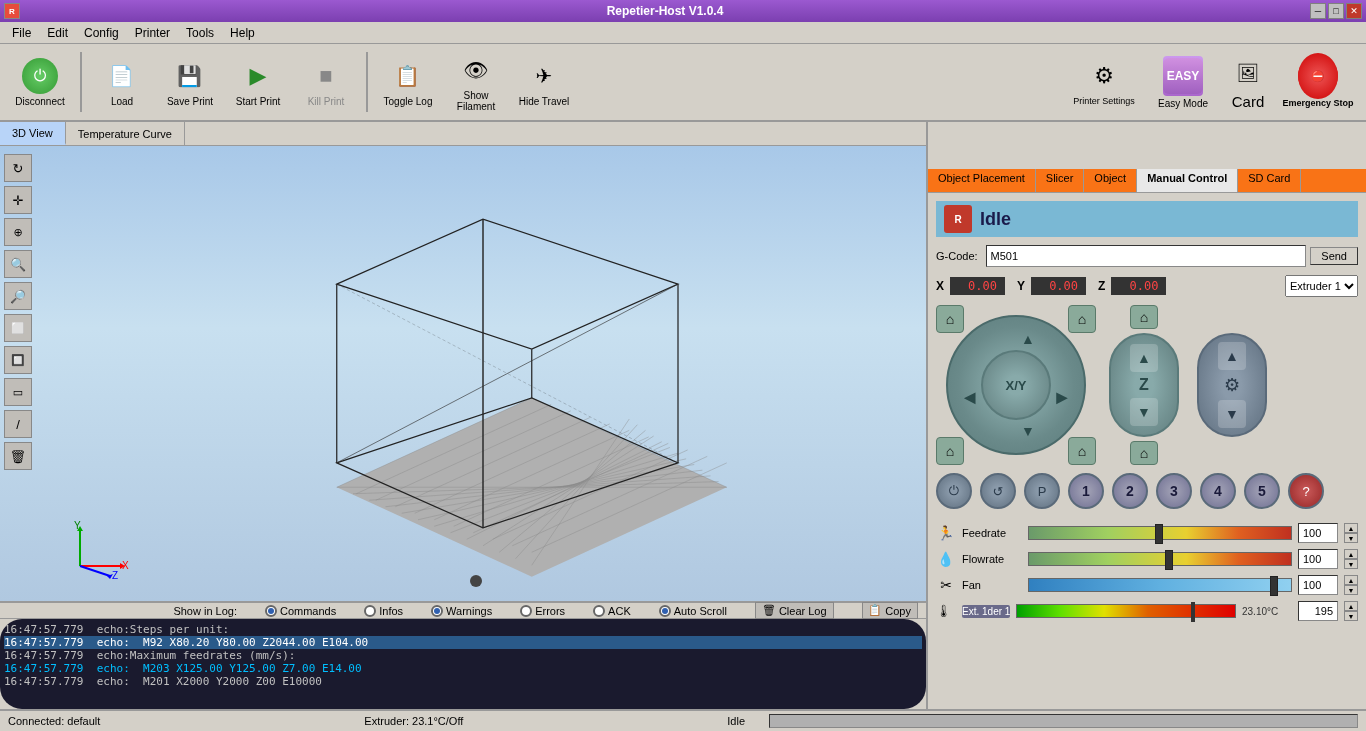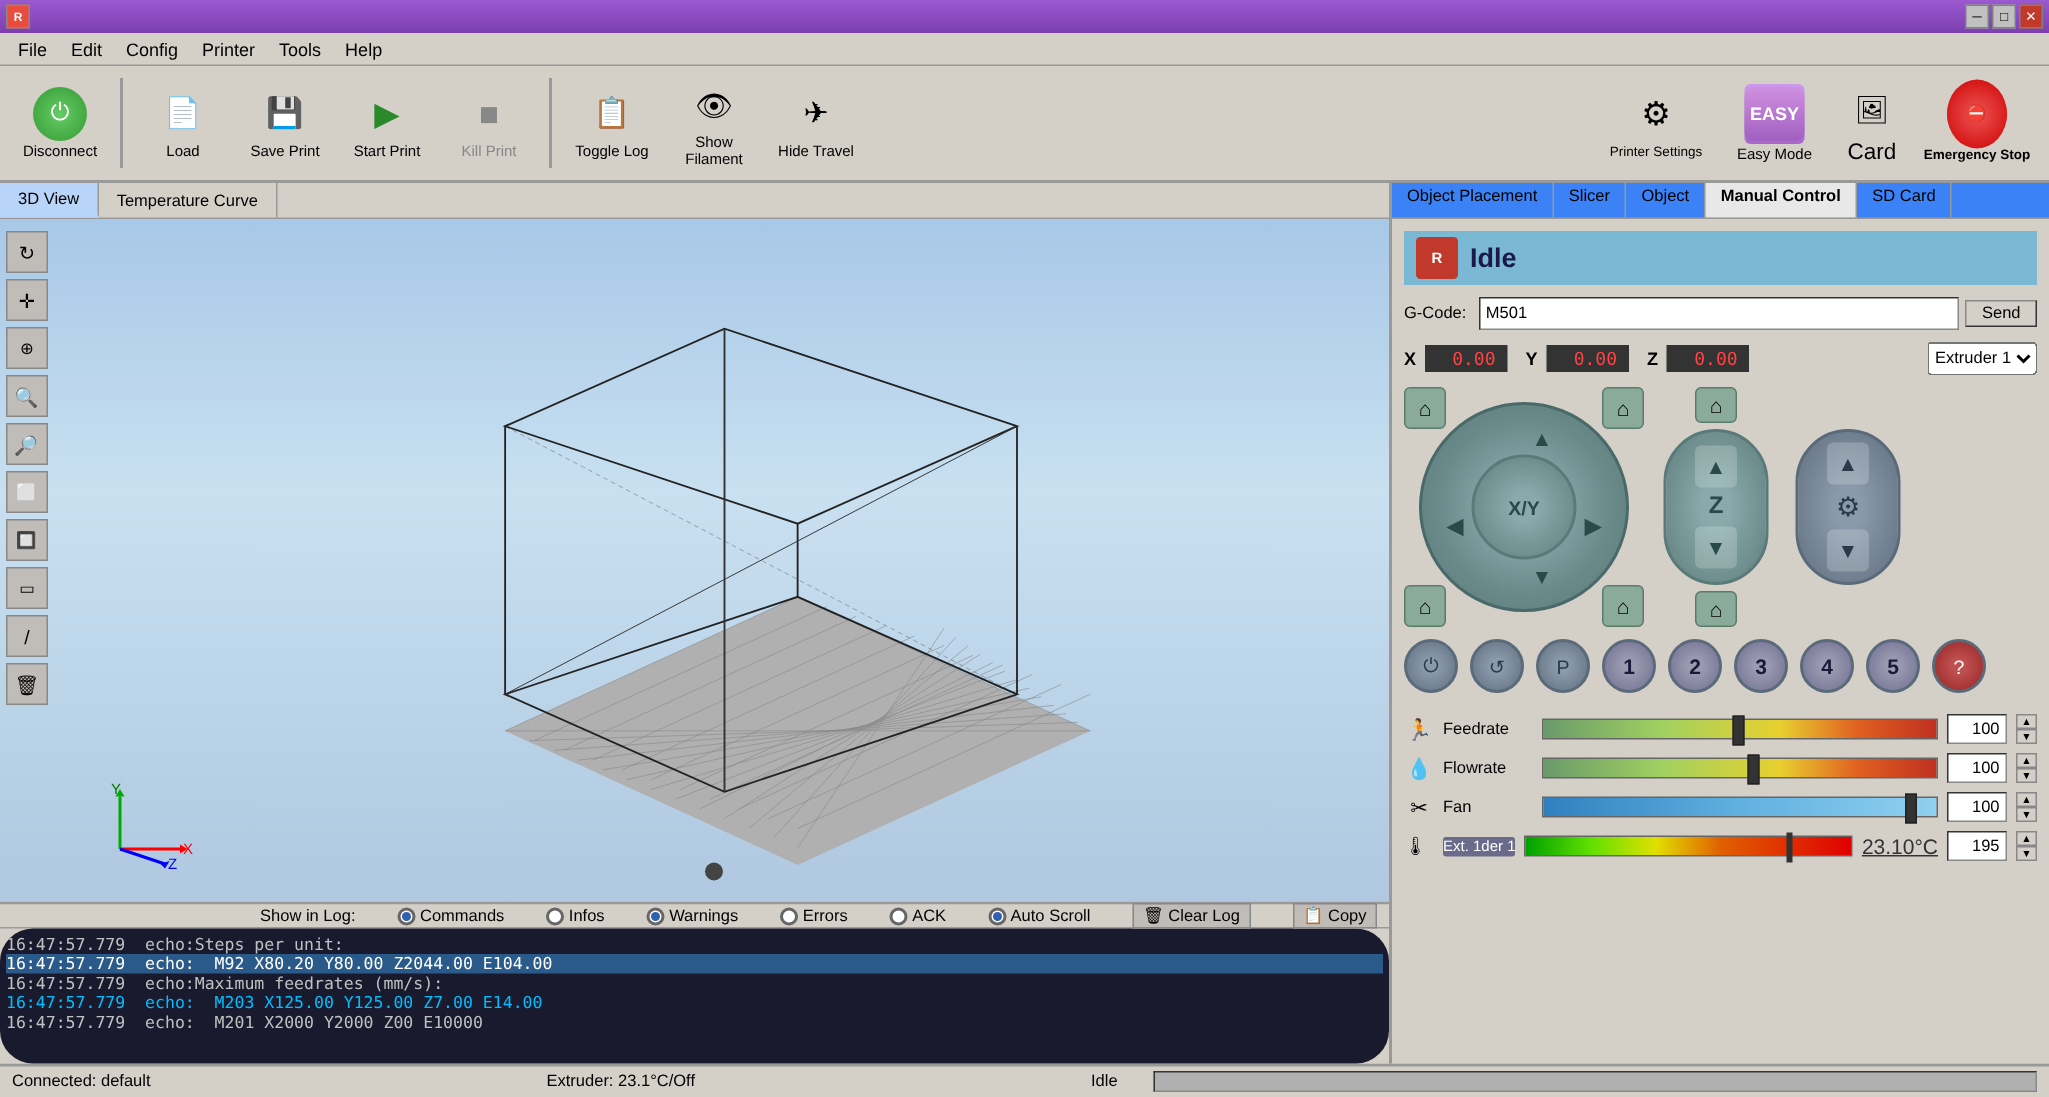--- a/index.html
+++ b/index.html
@@ -251,23 +251,24 @@
     #right-panel {
       width: 438px;
       display: flex;
       flex-direction: column;
       background: #d4d0c8;
     }
 
     
     #right-tabs {
       display: flex;
-      background: #3b82f6;
+      background: #f97316;
       border-bottom: 1px solid #999;
       height: 24px;
+      margin-top: 47px;
     }
     .right-tab {
       padding: 3px 10px;
       cursor: pointer;
       font-size: 11px;
       border-right: 1px solid #999;
     }
     .right-tab.active {
       background: #e8e8e8;
       font-weight: bold;
@@ -515,21 +516,20 @@
       top: -3px;
       width: 8px; height: 20px;
       background: #333;
       border: 1px solid #222;
     }
     .slider-val {
       width: 40px;
       height: 20px;
       border: 1px inset #888;
       background: white;
-      text-align: right;
       padding: 0 4px;
       font-size: 11px;
     }
     .slider-spinbtn {
       display: flex; flex-direction: column;
     }
     .spin-up, .spin-down {
       width: 14px; height: 10px;
       background: #d4d0c8;
       border: 1px solid #888;
@@ -585,20 +585,21 @@
     #viewport svg {
       width: 100%;
       height: 100%;
     }
   </style>
 </head>
 <body>
 
 <div id="titlebar">
   <div class="app-icon">R</div>
+  <div class="title">Repetier-Host V1.0.4</div>
   <div class="win-controls">
     <div class="win-btn">─</div>
     <div class="win-btn">□</div>
     <div class="win-btn close">✕</div>
   </div>
 </div>
 
 <div id="menubar">
   <span>File</span>
   <span>Edit</span>
@@ -949,21 +950,21 @@
             <div class="spin-down">▼</div>
           </div>
         </div>
 
         <div class="temp-row">
           <div class="temp-icon">🌡</div>
           <div class="temp-badge">Ext. 1der 1</div>
           <div class="temp-gradient">
             <div class="temp-indicator" style="left:80%;"></div>
           </div>
-          <span style="font-size:14px;color:#333;min-width:50px;text-decoration:underline;">23.10°C</span>
+          <span style="font-size:10px;color:#333;min-width:50px;">23.10°C</span>
           <input class="temp-setval" type="text" value="195" style="">
           <div class="slider-spinbtn">
             <div class="spin-up">▲</div>
             <div class="spin-down">▼</div>
           </div>
         </div>
 
       </div>
 
     </div>

